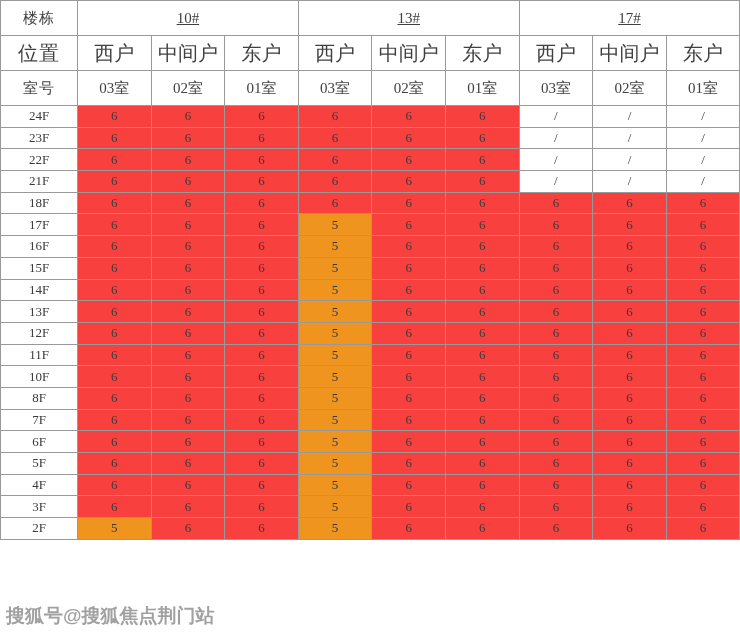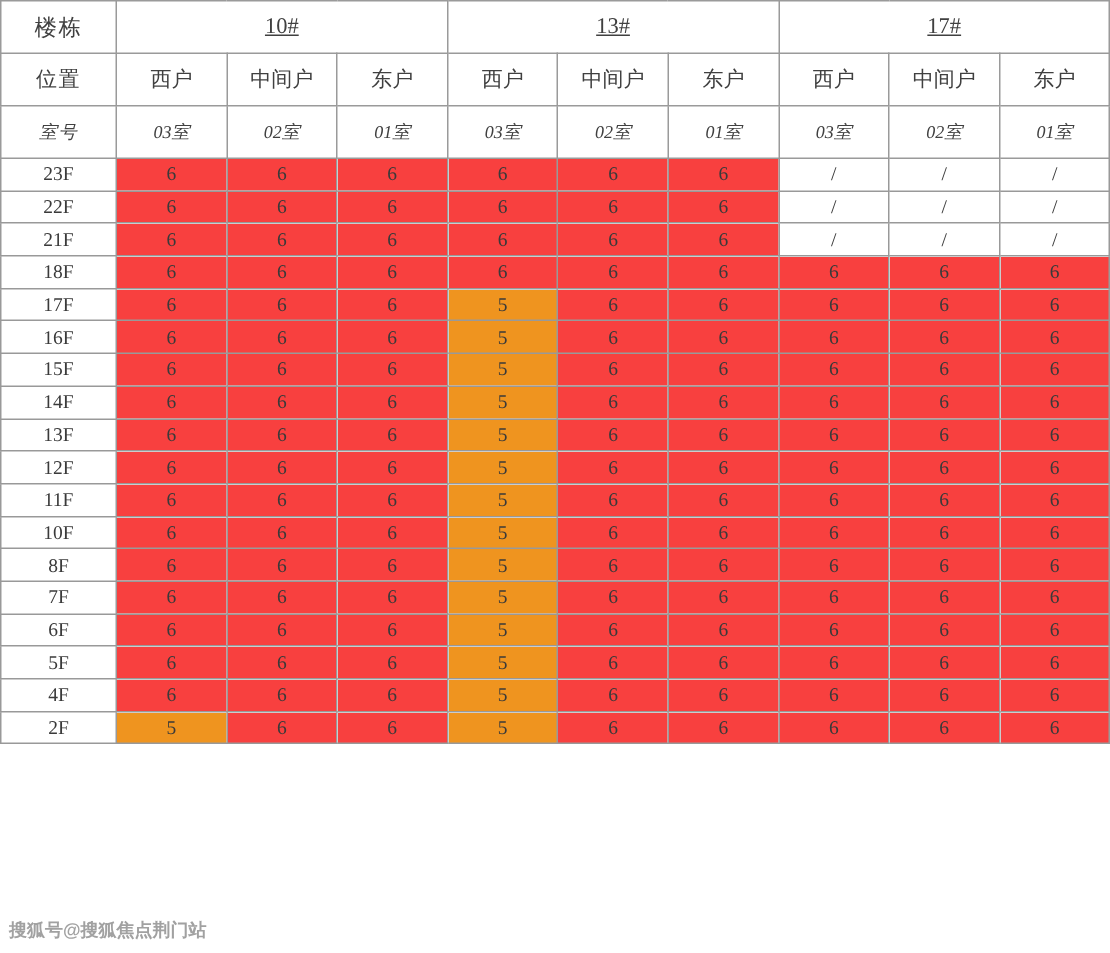--- a/index.html
+++ b/index.html
@@ -45,22 +45,22 @@
   }
   td.rowlabel-hdr {
     font-size: 15px;
     letter-spacing: 1px;
   }
   td.bldg {
     font-size: 15px;
     font-family: "Liberation Serif", "DejaVu Serif", serif;
     text-decoration: underline;
   }
-  tr.hdr.pos td { font-size: 14px; }
-  tr.hdr.room td { font-size: 12px; font-style: italic; }
+  tr.hdr.pos td { font-size: 20px; }
+  tr.hdr.room td { font-size: 15px; }
   tr.hdr.type td { font-size: 15px; }
 
   
   tr.data td {
     height: 20.7px;
     font-size: 13px;
     line-height: 20px;
   }
   td.floor {
     background: #ffffff;
@@ -88,21 +88,21 @@
   
   col.c-floor { width: 77px; }
   col.c-data  { width: 73.6px; }
 
   
   #watermark {
     position: absolute;
     left: 6px;
     bottom: 6px;
     font-family: "Liberation Sans", "DejaVu Sans", sans-serif;
-    font-size: 12px;
+    font-size: 19px;
     font-weight: 700;
     color: #8d8d8d;
     opacity: 0.82;
     letter-spacing: 0px;
     pointer-events: none;
     white-space: nowrap;
   }
 </style>
 </head>
 <body>
@@ -146,20 +146,32 @@
           <td>02室</td>
           <td>01室</td>
           <td>03室</td>
           <td>02室</td>
           <td>01室</td>
           <td>03室</td>
           <td>02室</td>
           <td>01室</td>
         </tr>
         <tr class="data">
+          <td class="floor">24F</td>
+          <td class="cell-6">6</td>
+          <td class="cell-6">6</td>
+          <td class="cell-6">6</td>
+          <td class="cell-6">6</td>
+          <td class="cell-6">6</td>
+          <td class="cell-6">6</td>
+          <td class="cell-empty">/</td>
+          <td class="cell-empty">/</td>
+          <td class="cell-empty">/</td>
+        </tr>
+        <tr class="data">
           <td class="floor">23F</td>
           <td class="cell-6">6</td>
           <td class="cell-6">6</td>
           <td class="cell-6">6</td>
           <td class="cell-6">6</td>
           <td class="cell-6">6</td>
           <td class="cell-6">6</td>
           <td class="cell-empty">/</td>
           <td class="cell-empty">/</td>
           <td class="cell-empty">/</td>
@@ -339,20 +351,32 @@
           <td class="cell-6">6</td>
           <td class="cell-5">5</td>
           <td class="cell-6">6</td>
           <td class="cell-6">6</td>
           <td class="cell-6">6</td>
           <td class="cell-6">6</td>
           <td class="cell-6">6</td>
         </tr>
         <tr class="data">
           <td class="floor">4F</td>
+          <td class="cell-6">6</td>
+          <td class="cell-6">6</td>
+          <td class="cell-6">6</td>
+          <td class="cell-5">5</td>
+          <td class="cell-6">6</td>
+          <td class="cell-6">6</td>
+          <td class="cell-6">6</td>
+          <td class="cell-6">6</td>
+          <td class="cell-6">6</td>
+        </tr>
+        <tr class="data">
+          <td class="floor">3F</td>
           <td class="cell-6">6</td>
           <td class="cell-6">6</td>
           <td class="cell-6">6</td>
           <td class="cell-5">5</td>
           <td class="cell-6">6</td>
           <td class="cell-6">6</td>
           <td class="cell-6">6</td>
           <td class="cell-6">6</td>
           <td class="cell-6">6</td>
         </tr>

